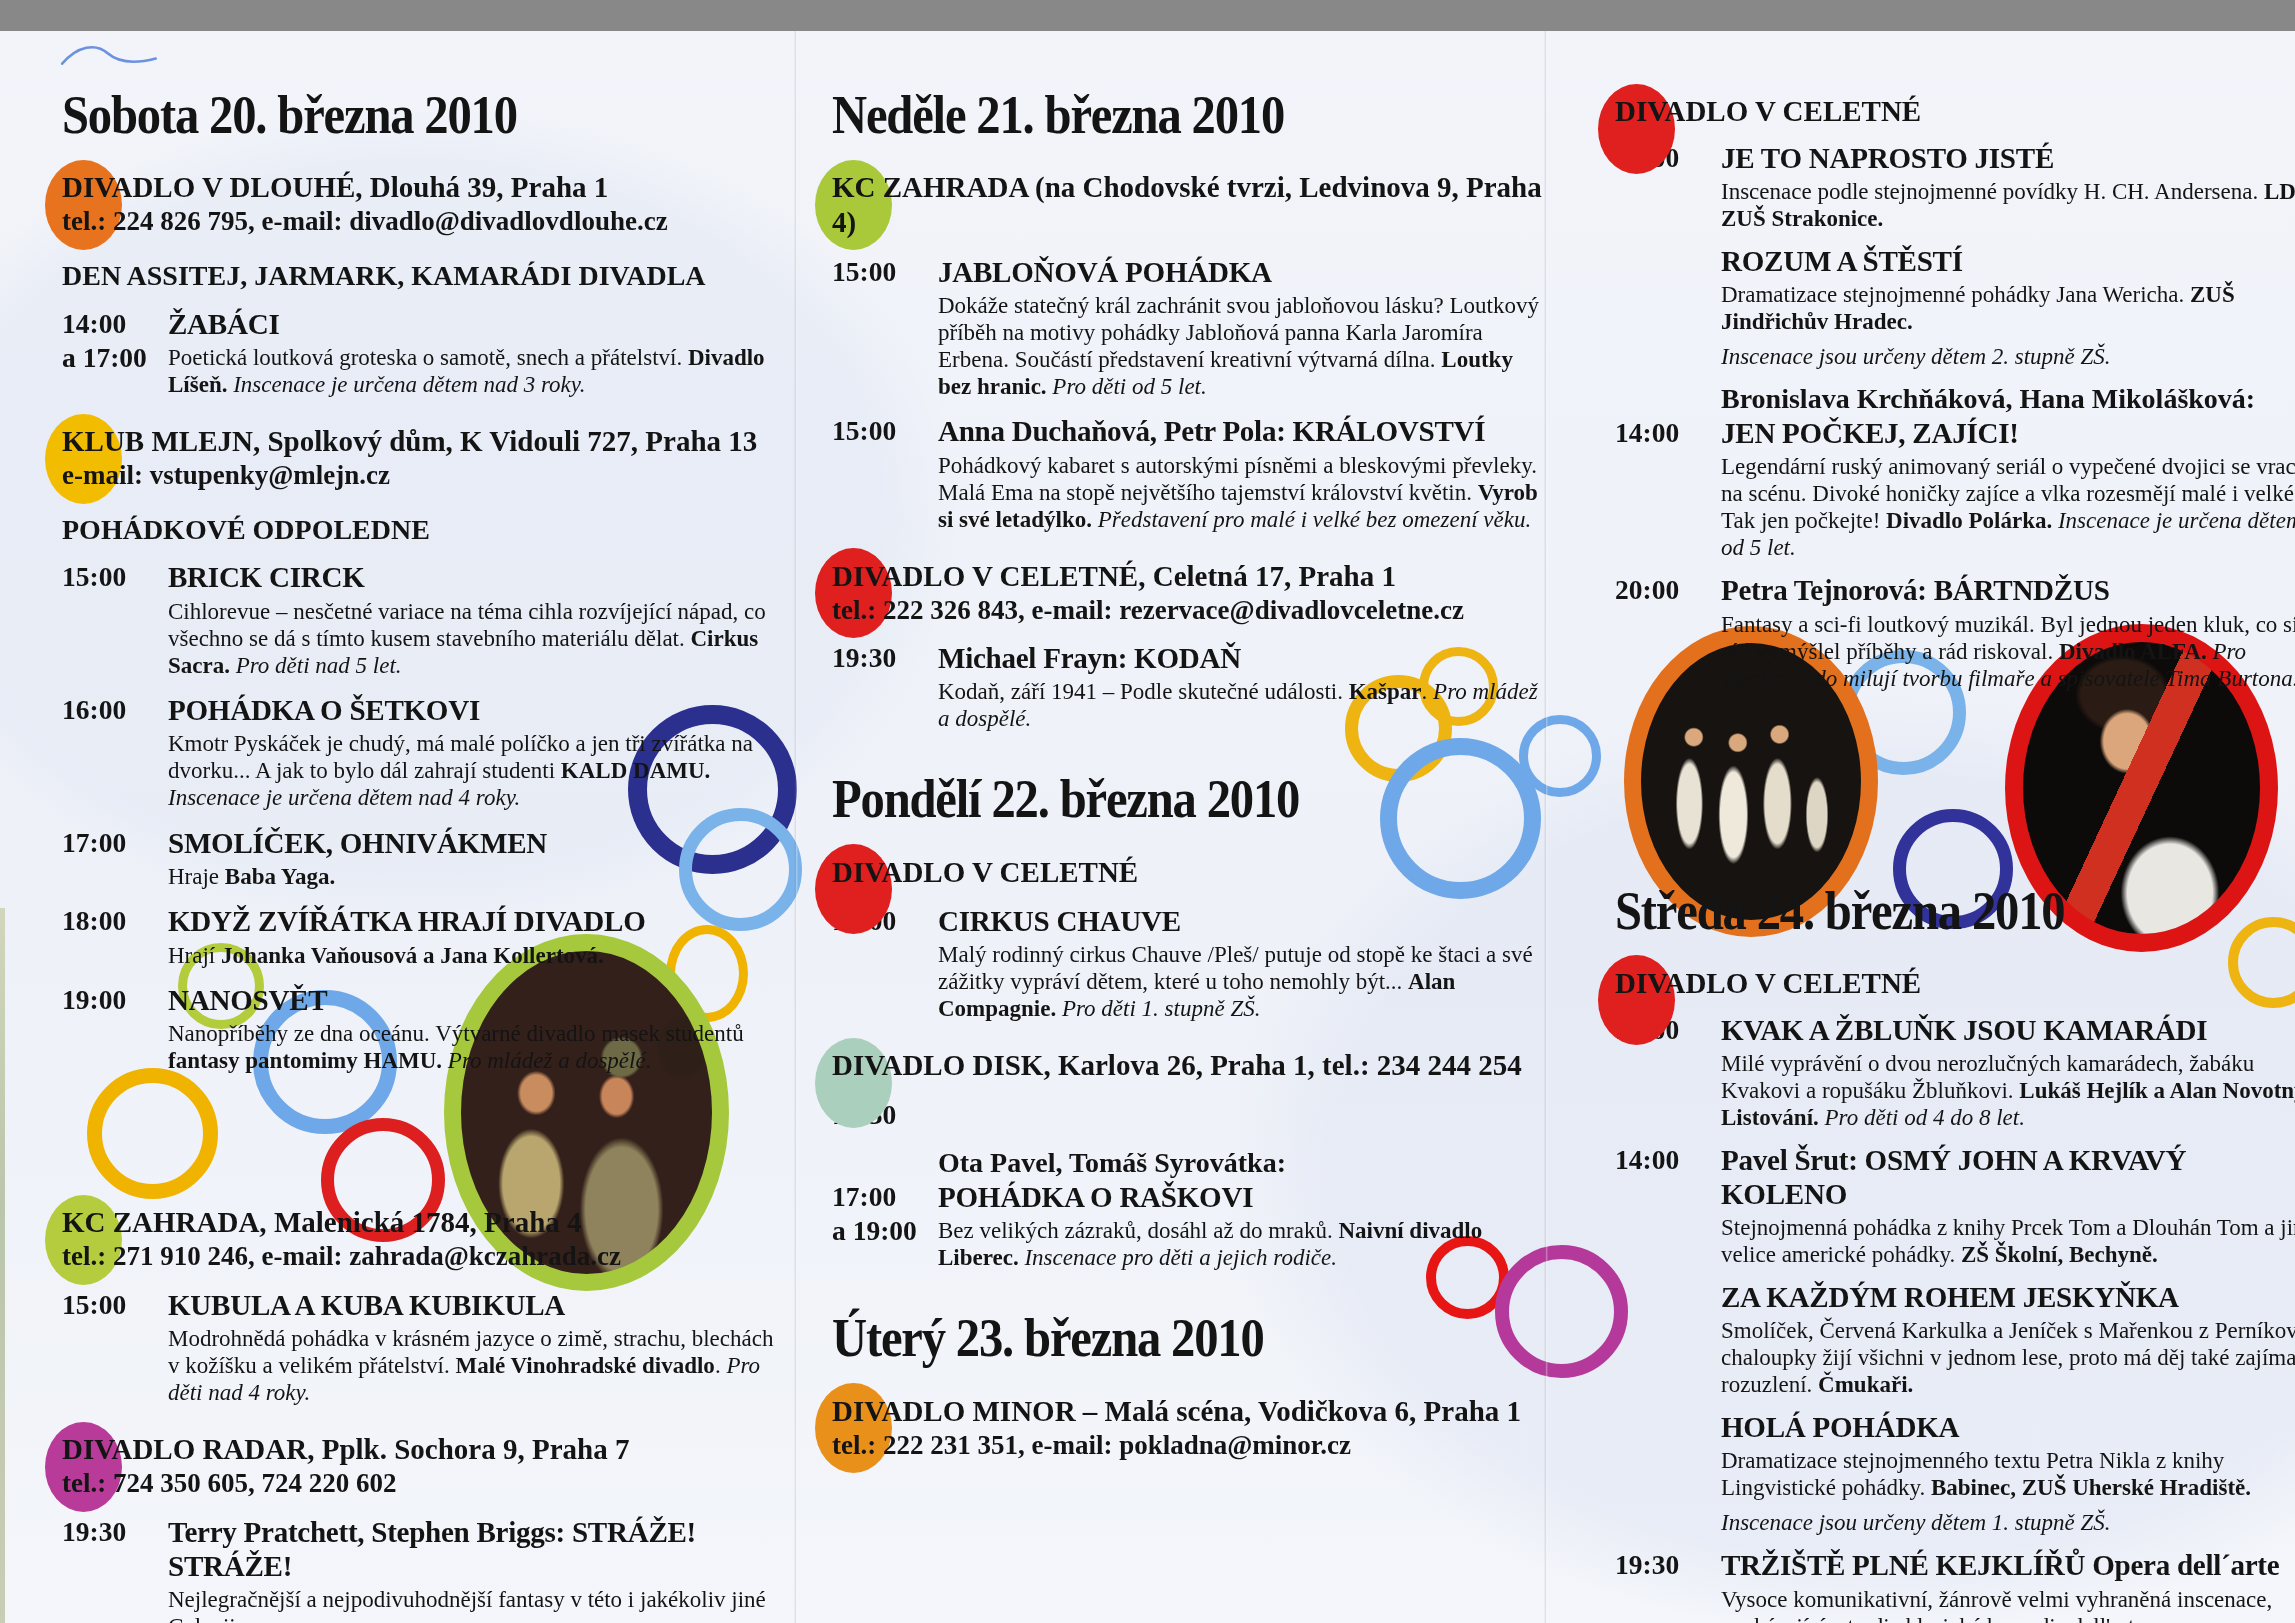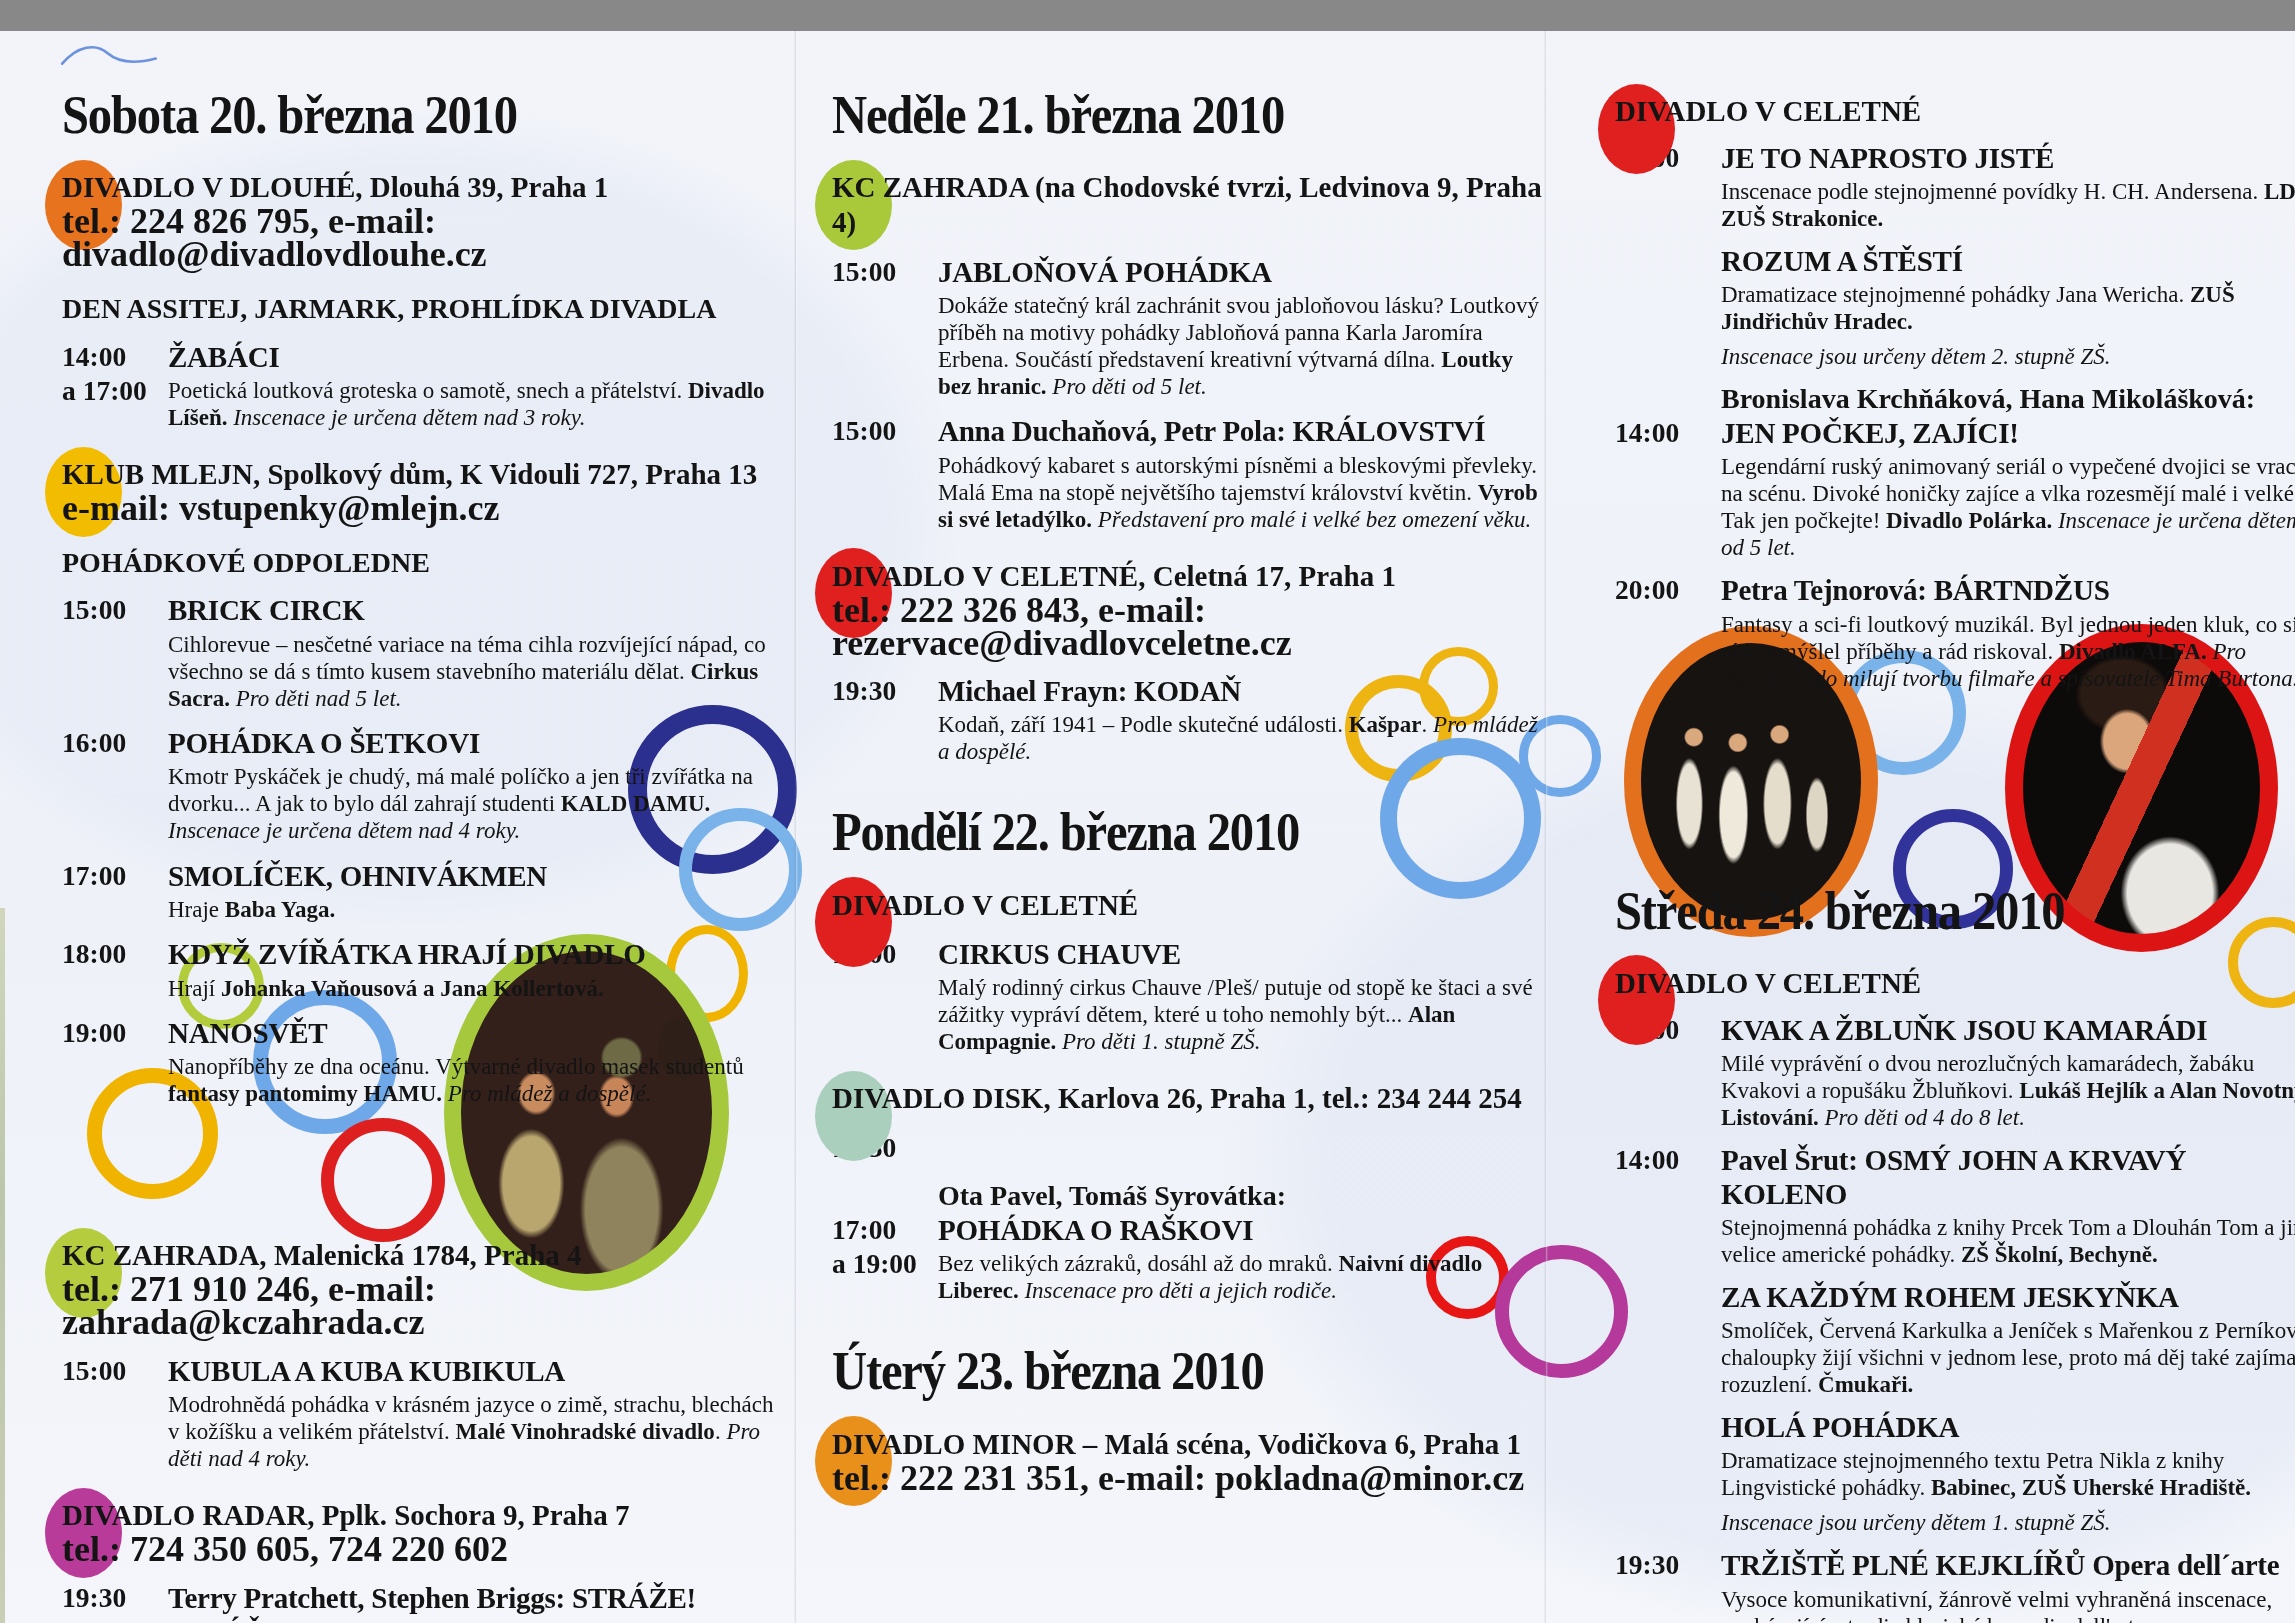--- a/index.html
+++ b/index.html
@@ -23,21 +23,21 @@
   
   .panel{position:absolute;width:713px;z-index:3;}
   #p1{left:62px;top:55px;}
   #p2{left:832px;top:55px;}
   #p3{left:1615px;top:37px;}
   .day-heading{font-size:54px;font-weight:bold;letter-spacing:-1.3px;line-height:1.08;
     transform:scaleX(.9);transform-origin:0 50%;white-space:nowrap;margin:0 0 17px 0;}
   .venue{position:relative;margin-top:26px;}
   .bullet{position:absolute;left:-17px;top:-10.5px;width:77px;height:90px;border-radius:50%;z-index:0;}
   .vline1{position:relative;z-index:1;font-size:29px;font-weight:bold;line-height:35px;}
-  .vline2{position:relative;z-index:1;font-size:36px;font-weight:bold;line-height:33px;}
+  .vline2{position:relative;z-index:1;font-size:27px;font-weight:bold;line-height:33px;}
   .subheading{font-size:28px;font-weight:bold;margin-top:22px;}
   .event{display:flex;margin-top:14.4px;}
   #p3 .event{margin-top:11.8px;}
   .times{flex:0 0 106px;font-size:27.5px;font-weight:bold;line-height:34px;}
   .times.after-author{padding-top:34px;}
   .content{flex:1;min-width:0;}
   .author{font-size:28px;font-weight:bold;line-height:34px;}
   .title{font-size:30px;font-weight:bold;line-height:34px;letter-spacing:-0.3px;margin-bottom:3.3px;
     transform:scaleX(.97);transform-origin:0 50%;}
   .desc{font-size:23px;line-height:27px;}
@@ -115,21 +115,21 @@
   <div class="ring" style="left:1893px;top:778px;width:94px;height:94px;border:13px solid #32329b" data-name="ring-navy-col3-icon"></div>
   <div class="ring" style="left:2228px;top:886px;width:71px;height:71px;border:10.5px solid #eeb411" data-name="ring-yellow-streda-icon"></div>
 
   <section class="panel" id="p1" data-name="panel-saturday">
       <h1 class="day-heading" data-name="dh-sobota">Sobota 20. března 2010</h1>
       <div class="venue" data-name="v-dlouhe">
         <span class="bullet" data-name="venue-bullet-circle" style="background: rgb(232, 115, 30);"></span>
         <div class="vline1" data-name="venue-title-line"><span class="vname" data-name="venue-name">DIVADLO V DLOUHÉ,</span><span class="vrest" data-name="venue-address"> Dlouhá 39, Praha 1</span></div>
         <div class="vline2" data-name="venue-contact">tel.: 224 826 795, e-mail: divadlo@divadlovdlouhe.cz</div>
       </div>
-      <div class="subheading" data-name="section-subheading">DEN ASSITEJ, JARMARK, PROHLÍDKA DIVADLA</div>
+      <div class="subheading" data-name="section-subheading">DEN ASSITEJ, JARMARK, KAMARÁDI DIVADLA</div>
       <div class="event" data-name="event">
         <div class="times" data-name="event-time-list">
           <div class="time" data-name="event-time">14:00</div>
           <div class="time" data-name="event-time">a 17:00</div>
         </div>
         <div class="content" data-name="event-content">
           <div class="title" data-name="event-title">ŽABÁCI</div>
           <div class="desc" data-name="event-description"><span class="seg-n" data-name="desc-segment">Poetická loutková groteska o samotě, snech a přátelství. </span><span class="seg-b" data-name="desc-segment">Divadlo Líšeň. </span><span class="seg-i" data-name="desc-segment">Inscenace je určena dětem nad 3 roky.</span></div>
         </div>
       </div>

